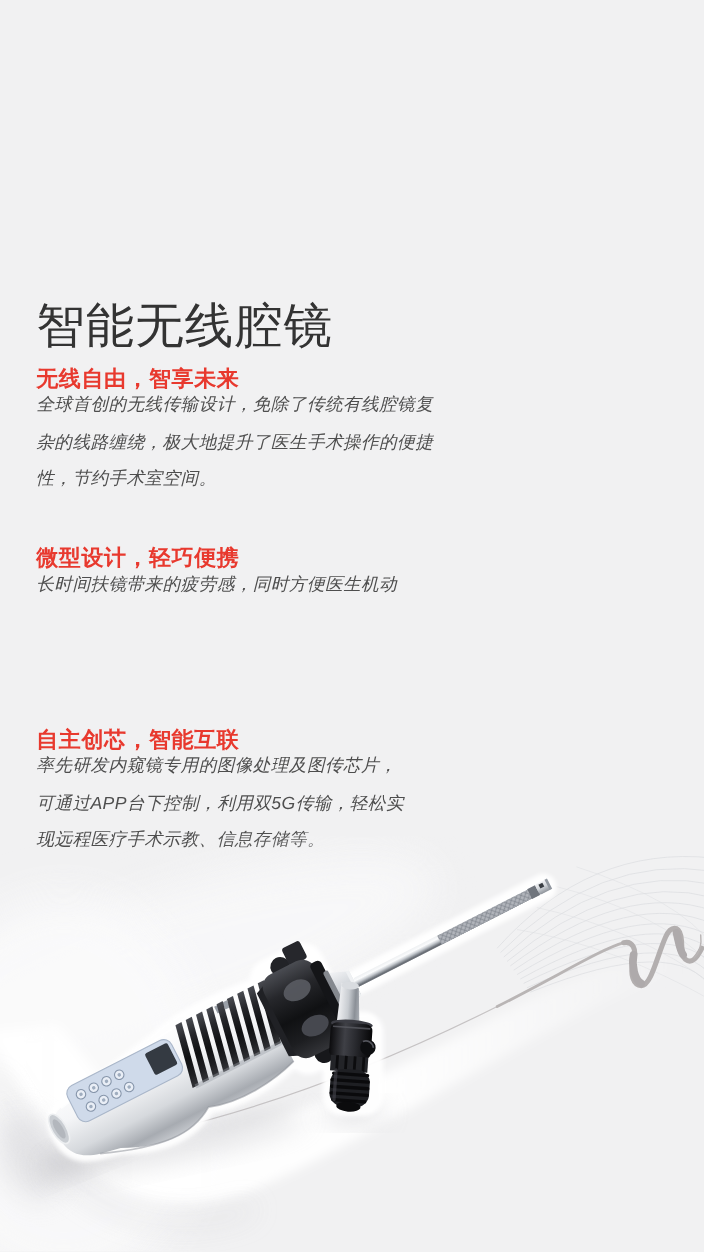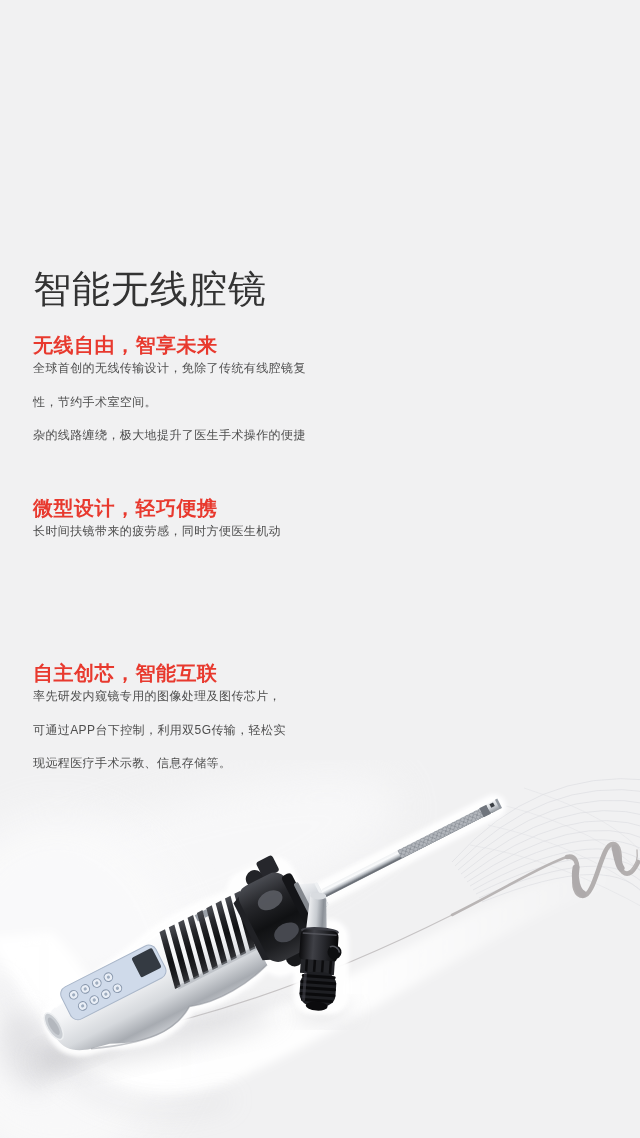--- a/index.html
+++ b/index.html
@@ -3,49 +3,49 @@
 <meta charset="utf-8">
 <style>
   html,body{margin:0;padding:0;}
   body{
     width:640px;height:1138px;overflow:hidden;position:relative;
     background:var(--bg,#f1f1f2);
     font-family:"Liberation Sans","DejaVu Sans",sans-serif;
   }
   .page-title{
     position:absolute;left:33px;top:244px;
-    font-size:38px;line-height:1.1;letter-spacing:1px;
+    font-size:44px;line-height:1.1;letter-spacing:1px;
     color:var(--title,#333333);font-weight:500;white-space:nowrap;
   }
   .sec-heading{
     position:absolute;left:33px;
     font-size:20px;line-height:1.15;letter-spacing:.5px;
     color:var(--accent,#e8392e);font-weight:700;white-space:nowrap;
   }
   .sec-body{
     position:absolute;left:33px;
-    font-size:12px;line-height:33.6px;letter-spacing:.4px;
-    color:var(--body,#4e4e4e);font-weight:400;
+    font-size:16px;line-height:33.6px;letter-spacing:.4px;
+    color:var(--body,#4e4e4e);font-weight:400;font-style:italic;
   }
   .sec-body div{white-space:nowrap;}
   #h1{top:317px}#b1{top:352px}
   #h2{top:480px}#b2{top:515px}
   #h3{top:645px}#b3{top:680px}
   .hero-svg{position:absolute;left:0;top:760px;width:640px;height:378px;}
 </style>
 </head>
 <body style="--bg: #f1f1f2; --accent: #e8392e; --title: #333333; --body: #4e4e4e;">
 
 <h1 class="page-title">智能无线腔镜</h1>
 
 <h2 class="sec-heading" id="h1">无线自由，智享未来</h2>
 <div class="sec-body" id="b1">
   <div>全球首创的无线传输设计，免除了传统有线腔镜复</div>
+  <div>杂的线路缠绕，极大地提升了医生手术操作的便捷</div>
   <div>性，节约手术室空间。</div>
-  <div>杂的线路缠绕，极大地提升了医生手术操作的便捷</div>
 </div>
 
 <h2 class="sec-heading" id="h2">微型设计，轻巧便携</h2>
 <div class="sec-body" id="b2">
   <div>长时间扶镜带来的疲劳感，同时方便医生机动</div>
 </div>
 
 <h2 class="sec-heading" id="h3">自主创芯，智能互联</h2>
 <div class="sec-body" id="b3">
   <div>率先研发内窥镜专用的图像处理及图传芯片，</div>

